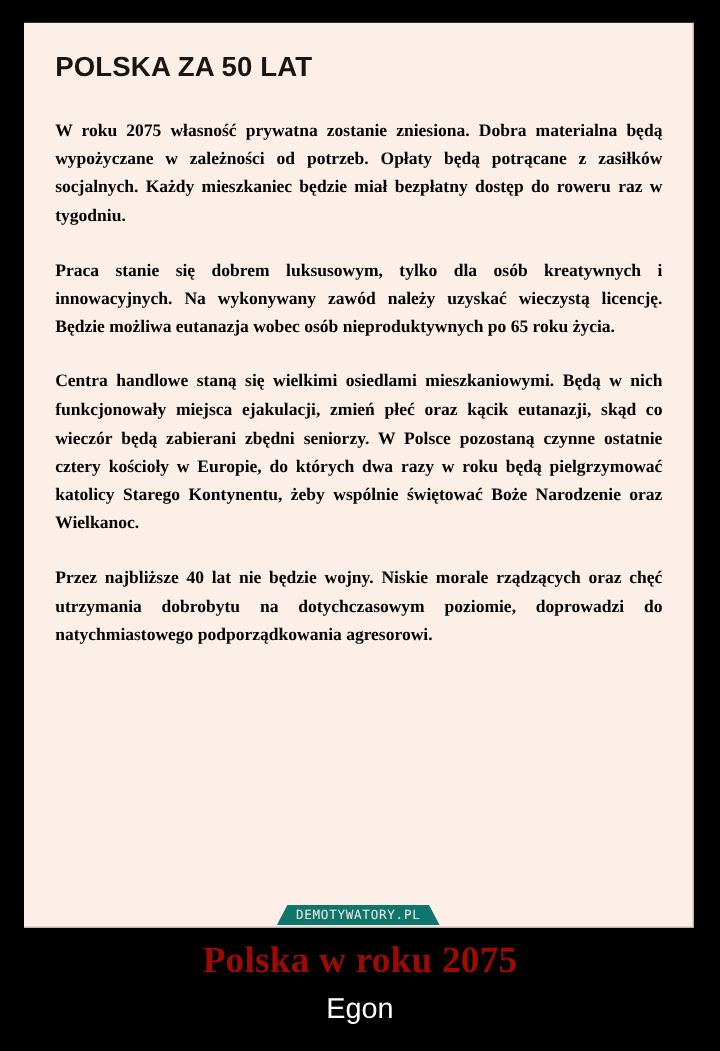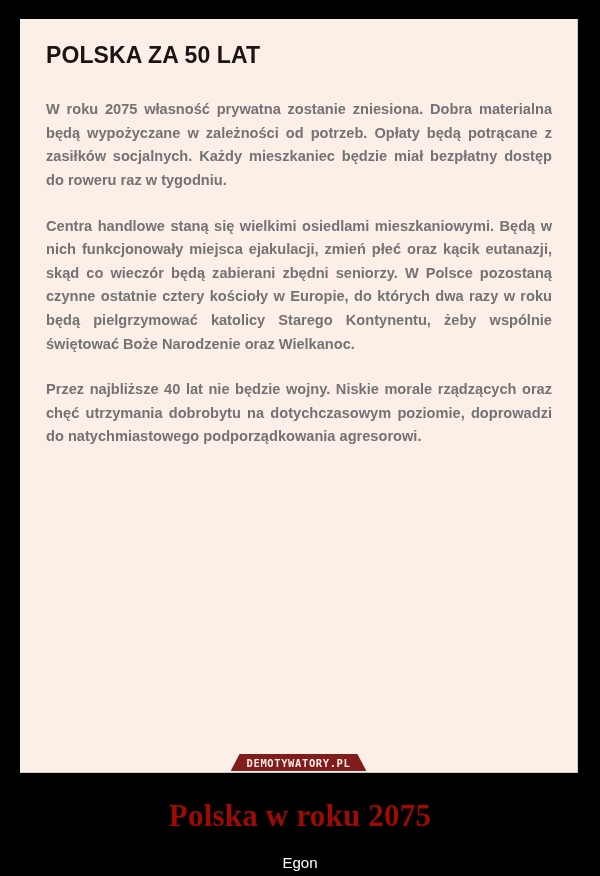--- a/index.html
+++ b/index.html
@@ -48,95 +48,96 @@
     font-family: "Liberation Sans", sans-serif;
     font-size: 23px;
     font-weight: bold;
     color: #1a1413;
     letter-spacing: 0.1px;
     margin: 0 0 30px 0;
     line-height: 1.1;
   }
 
   .body-paragraph {
-    font-family: Liberation Sans, sans-serif;
+    font-family: Liberation Serif, serif;
     font-size: 14.6px;
     font-weight: bold;
-    color: #737373;
+    color: #000000;
     text-align: justify;
     line-height: 23.6px;
     margin: 0 0 22px 0;
     -webkit-font-smoothing: antialiased;
   }
   .body-paragraph:last-child {
     margin-bottom: 0;
   }
 
   
   #watermark {
     position: absolute;
     left: 50%;
     transform: translateX(-50%);
     bottom: 1px;
     height: 17px;
     display: flex;
     align-items: center;
     justify-content: center;
     padding: 0 16px;
-    background: #7f1d1d;
+    background: #0f766e;
     color: #F6EAE2;
     font-family: "DejaVu Sans Mono", monospace;
     font-size: 10.5px;
-    font-weight: bold;
+    font-weight: normal;
     letter-spacing: 0.6px;
     white-space: nowrap;
     clip-path: polygon(9px 0, calc(100% - 9px) 0, 100% 100%, 0 100%);
   }
 
   
   #caption-block {
     position: absolute;
     left: 0;
     top: 782px;
     width: 600px;
     text-align: center;
   }
 
   #caption-title {
     font-family: "Liberation Serif", "DejaVu Serif", serif;
     font-size: 31px;
     font-weight: bold;
     color: #9E0A04;
     line-height: 36px;
-    margin: 16px;
+    margin: 0;
     letter-spacing: 0.2px;
   }
 
   #caption-author {
     font-family: "Liberation Sans", sans-serif;
-    font-size: 15px;
+    font-size: 24px;
     font-weight: normal;
     color: #FFFFFF;
     line-height: 26px;
     margin: 10px 0 0 0;
   }
 </style>
 </head>
 <body>
 
 <div id="demot-page">
 
   <div id="content-card">
 
     <div id="card-inner">
 
       <h1 id="article-title">POLSKA ZA 50 LAT</h1>
 
       <p class="body-paragraph">W roku 2075 własność prywatna zostanie zniesiona. Dobra materialna będą wypożyczane w zależności od potrzeb. Opłaty będą potrącane z zasiłków socjalnych. Każdy mieszkaniec będzie miał bezpłatny dostęp do roweru raz w tygodniu.</p>
 
+      <p class="body-paragraph">Praca stanie się dobrem luksusowym, tylko dla osób kreatywnych i innowacyjnych. Na wykonywany zawód należy uzyskać wieczystą licencję. Będzie możliwa eutanazja wobec osób nieproduktywnych po 65 roku życia.</p>
 
       <p class="body-paragraph">Centra handlowe staną się wielkimi osiedlami mieszkaniowymi. Będą w nich funkcjonowały miejsca ejakulacji, zmień płeć oraz kącik eutanazji, skąd co wieczór będą zabierani zbędni seniorzy. W Polsce pozostaną czynne ostatnie cztery kościoły w Europie, do których dwa razy w roku będą pielgrzymować katolicy Starego Kontynentu, żeby wspólnie świętować Boże Narodzenie oraz Wielkanoc.</p>
 
 
       <p class="body-paragraph">Przez najbliższe 40 lat nie będzie wojny. Niskie morale rządzących oraz chęć utrzymania dobrobytu na dotychczasowym poziomie, doprowadzi do natychmiastowego podporządkowania agresorowi.</p>
 
     </div>
 
     <div id="watermark">DEMOTYWATORY.PL</div>
 

